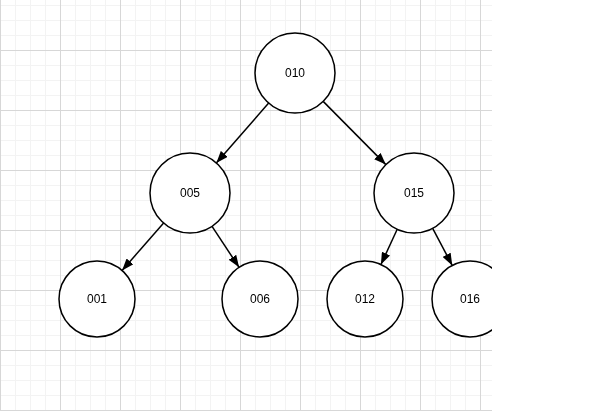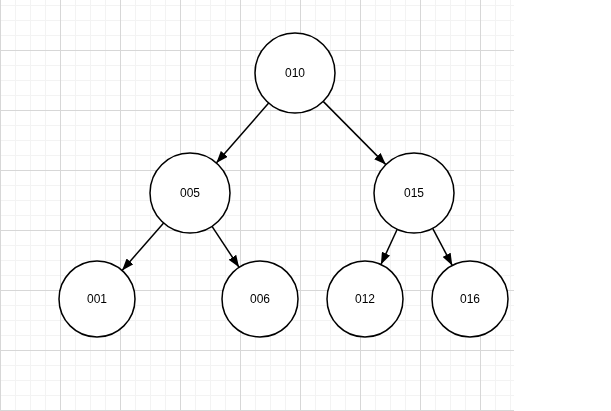--- a/index.html
+++ b/index.html
@@ -14,21 +14,20 @@
     overflow: hidden;
     background-color: var(--canvas-bg, #ffffff);
     
     background-image:
       linear-gradient(var(--grid-major, #d7d7d7) 1px, transparent 1px),
       linear-gradient(90deg, var(--grid-major, #d7d7d7) 1px, transparent 1px),
       linear-gradient(var(--grid-minor, #f3f3f3) 1px, transparent 1px),
       linear-gradient(90deg, var(--grid-minor, #f3f3f3) 1px, transparent 1px);
     background-size: 60px 60px, 60px 60px, 15px 15px, 15px 15px;
     background-position: 0 -10px, 0 0, 0 -10px, 0 0;
-    padding-left: 22px;
   }
   svg.tree {
     position: absolute;
     left: 0;
     top: 0;
   }
   .node-label {
     font-family: "Liberation Sans", sans-serif;
     font-size: 12px;
     user-select: none;

